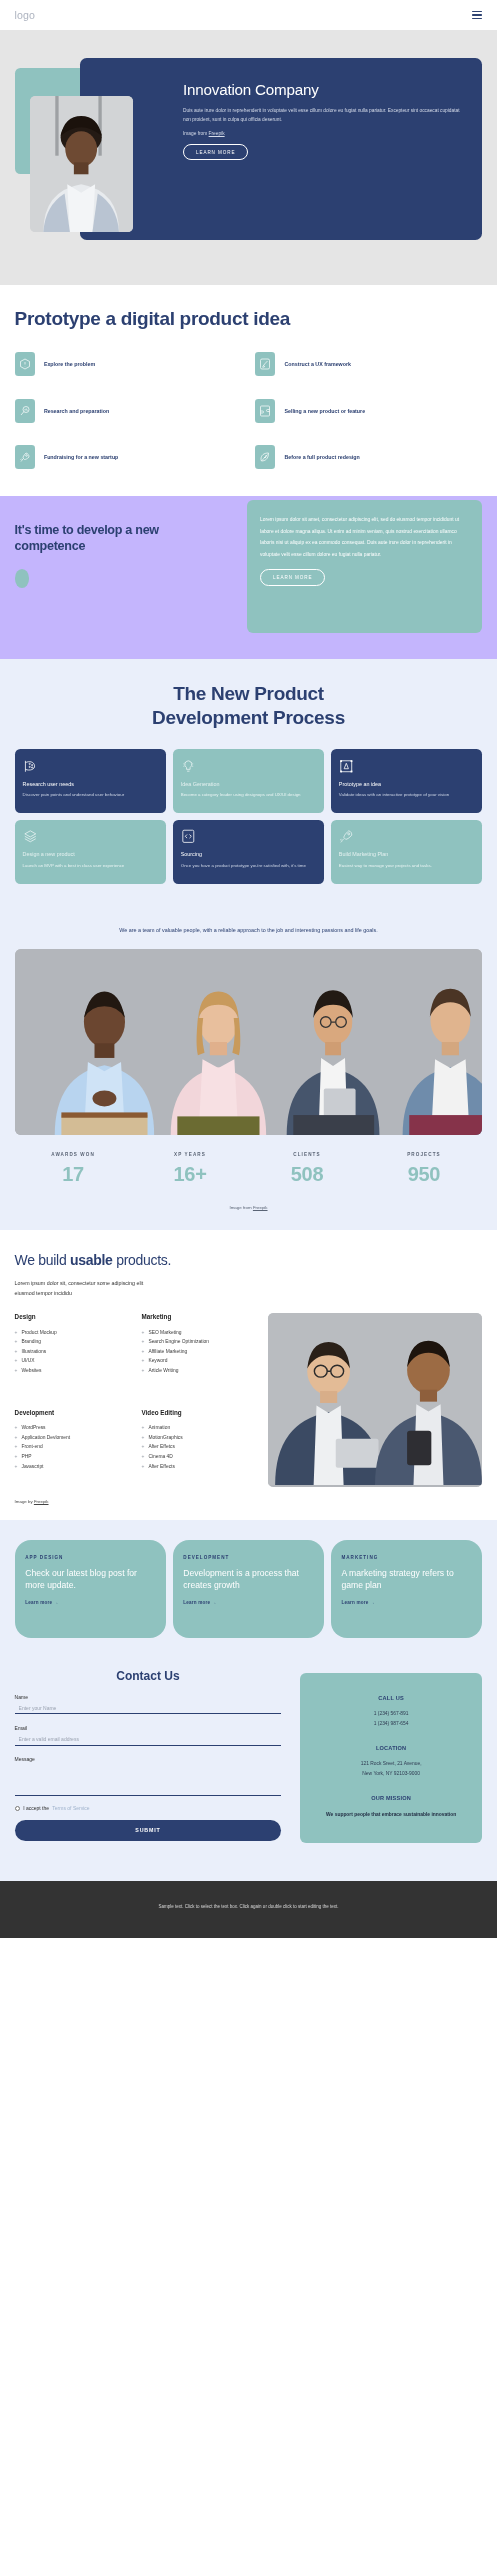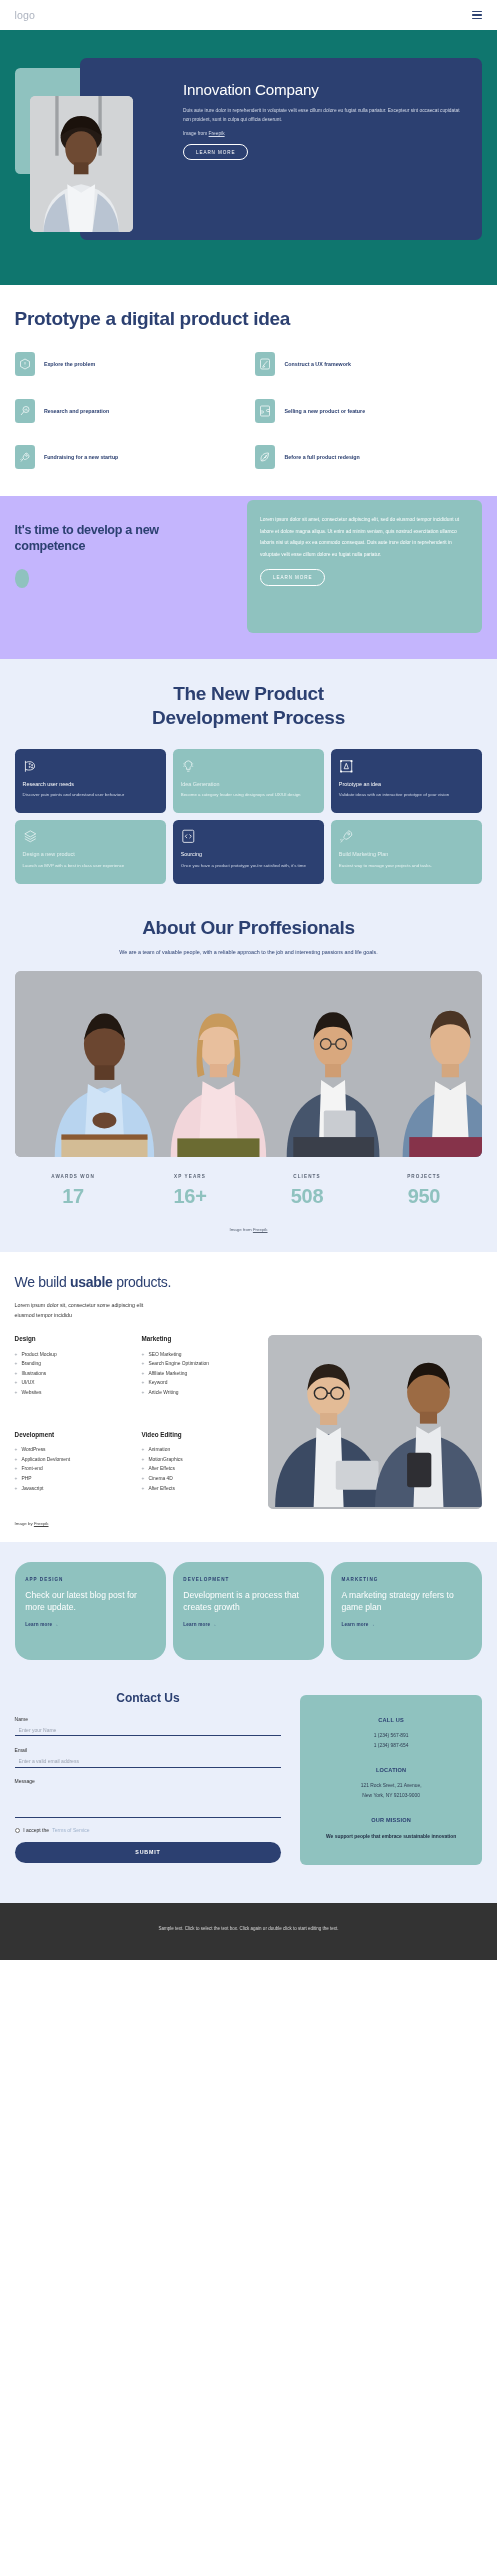--- a/index.html
+++ b/index.html
@@ -15,21 +15,21 @@
   
   .header {
     height: 30px; background: #fff; display: flex; align-items: center;
     justify-content: space-between; padding: 0 14.6px;
   }
   .logo { color: #aeb4c0; font-size: 10.6px; letter-spacing: 0.1px; font-weight: 400; }
   .burger { display: flex; flex-direction: column; gap: 2px; cursor: pointer; }
   .burger span { display: block; width: 10.6px; height: 1.3px; background: #2e4372; border-radius: 0.7px; }
 
   
-  .hero { background: #0f766e; padding: 16px 0 16px 0; position: relative; height: 255px; }
+  .hero { background: #e5e5e5; padding: 16px 0 16px 0; position: relative; height: 255px; }
   .hero-teal {
     position: absolute; left: 14.6px; top: 38px; width: 199px; height: 106px;
     background: #8fc2bf; border-radius: 5.3px;
   }
   .hero-navy {
     position: absolute; left: 80px; top: 28px; right: 14.6px; height: 182px;
     background: #2c4071; border-radius: 6.6px; padding: 22.5px 18.6px 0 103px; color: #fff;
   }
   .hero-photo {
     position: absolute; left: 30px; top: 66px; width: 103px; height: 136px;
@@ -361,21 +361,20 @@
             </svg>
         </span>
         <h3>Build Marketing Plan</h3>
         <p>Easiest way to manage your projects and tasks.</p>
       </div>
 
     </div>
   </div>
 
   <div class="about">
-    <h2 class="section-title">About Our Proffesionals</h2>
     <div class="sub">We are a team of valuable people, with a reliable approach to the job and interesting passions and life goals.</div>
 
     <div class="team-photo">
       <svg viewBox="0 0 706 280" width="100%" height="186" preserveAspectRatio="none">
         <rect width="706" height="280" fill="#b3b6bb"></rect>
 
         <g>
             <path d="M60 280 q0 -90 75 -105 q75 15 75 105z" fill="#b8d4ef"></path>
           <ellipse cx="135" cy="110" rx="31" ry="38" fill="#6b4630"></ellipse>
           <path d="M104 104 q8 -40 31 -40 q23 0 31 40 q-10 -18 -31 -18 q-21 0 -31 18z" fill="#221811"></path>

